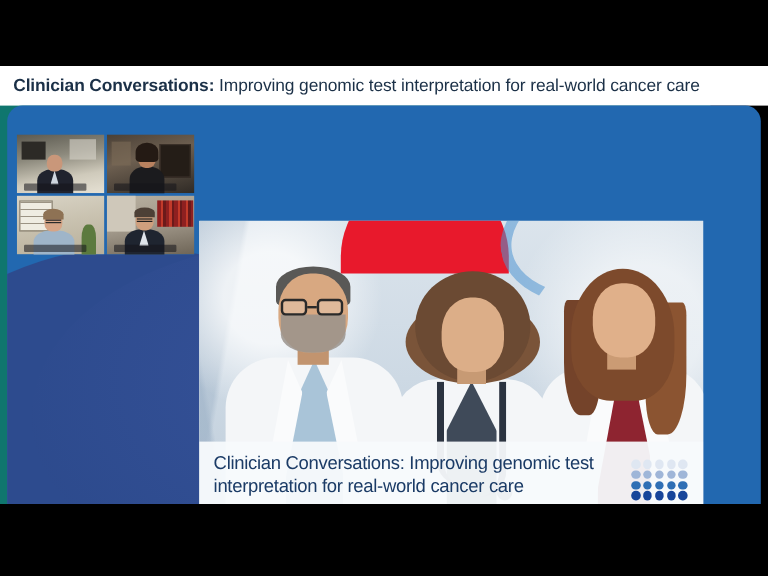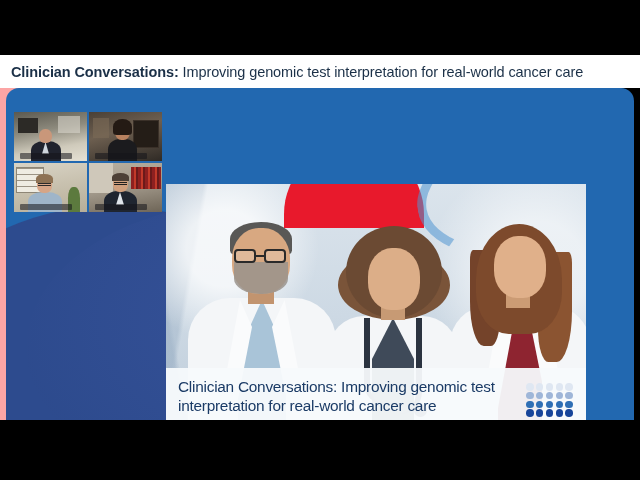--- a/index.html
+++ b/index.html
@@ -5,21 +5,21 @@
   * { box-sizing: border-box; margin: 0; padding: 0; }
   html, body {
     width: 640px; height: 480px;
     background: #000;
     font-family: "Liberation Sans", sans-serif;
     overflow: hidden;
   }
   #screen {
     position: relative;
     width: 592px; height: 480px;
-    background: #fca5a5;
+    background: #0f766e;
   }
 
   
   #header {
     position: absolute;
     left: 0; top: 55px;
     width: 640px; height: 33px;
     background: #ffffff;
     display: flex;
     align-items: center;

